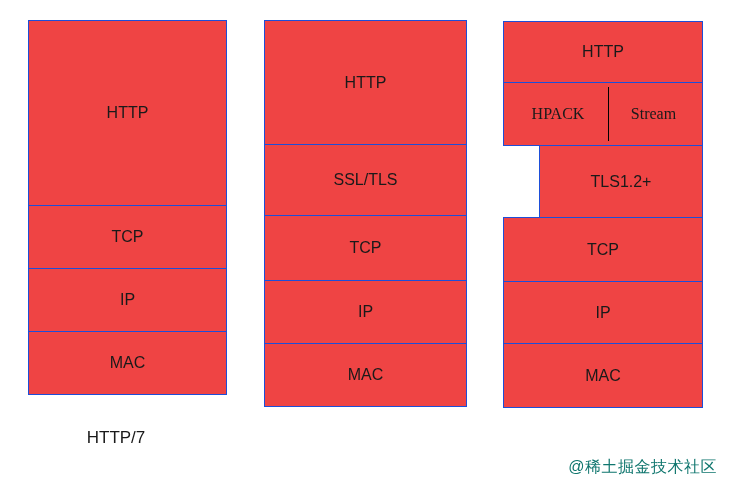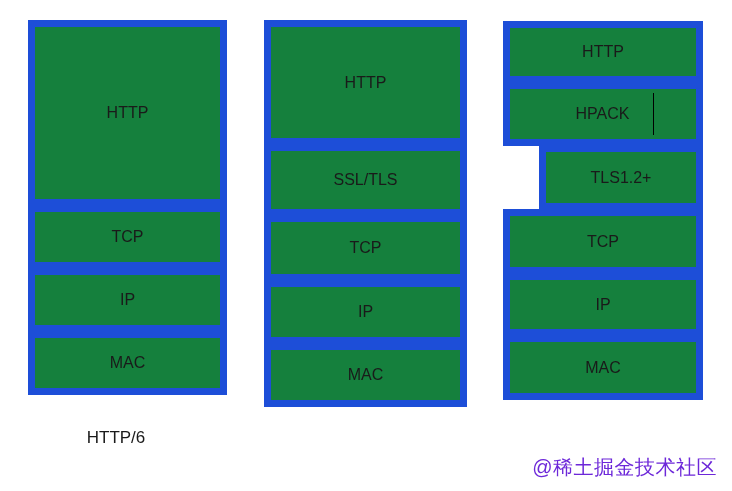--- a/index.html
+++ b/index.html
@@ -16,31 +16,32 @@
     color: #1a1a1a;
     overflow: hidden;
   }
   .stack {
     position: absolute;
     display: flex;
     flex-direction: column;
   }
   .layer {
     box-sizing: border-box;
-    border: 7px solid #1d4ed8;
+    border: 1px solid #1d4ed8;
     margin-top: -1px;
     display: flex;
     align-items: center;
     justify-content: center;
     font-size: 16px;
-    background: #15803d;
+    background: #ef4444;
   }
   .stack .layer:first-child { margin-top: 0; }
   .layer.split {
     padding: 4px;
+    font-family: Liberation Serif, serif;
   }
   .layer.split .cell {
     box-sizing: border-box;
     height: 100%;
     display: flex;
     align-items: center;
     justify-content: center;
     font-size: 16px;
   }
   .layer.split .cell.left {
@@ -55,44 +56,44 @@
     width: 200px;
     text-align: center;
     font-size: 17px;
     line-height: 18px;
     color: #1a1a1a;
   }
   .watermark {
     position: absolute;
     top: 458px;
     right: 15px;
-    font-size: 20px;
+    font-size: 16px;
     line-height: 18px;
-    color: #6d28d9;
+    color: #0f766e;
     letter-spacing: 0.5px;
   }
   
   #stack-http1 { left: 28px;  top: 20px; width: 199px; }
   #stack-https { left: 264px; top: 20px; width: 203px; }
   #stack-http2 { left: 503px; top: 21px; width: 200px; }
 
   #stack-http1 .l0 { height: 186px; }
   #stack-http1 .l1 { height: 64px; }
   #stack-http1 .l2 { height: 64px; }
   #stack-http1 .l3 { height: 64px; }
 
   #stack-https .l0 { height: 125px; }
   #stack-https .l1 { height: 72px; }
   #stack-https .l2 { height: 66px; }
   #stack-https .l3 { height: 64px; }
   #stack-https .l4 { height: 64px; }
 
   #stack-http2 .l0 { height: 62px; }
   #stack-http2 .l1 { height: 64px; display: flex; flex-direction: row; }
-  #stack-http2 .l2 { height: 65px; margin-left: 36px; }
+  #stack-http2 .l2 { height: 73px; margin-left: 36px; }
   #stack-http2 .l3 { height: 65px; }
   #stack-http2 .l4 { height: 63px; }
   #stack-http2 .l5 { height: 65px; }
 
   #label-http1 { left: 16px;  top: 429px; }
   #label-https { left: 269px; top: 429px; }
   #label-http2 { left: 506px; top: 429px; }
 </style>
 </head>
 <body>
@@ -111,24 +112,25 @@
     <div class="layer l1">SSL/TLS</div>
     <div class="layer l2">TCP</div>
     <div class="layer l3">IP</div>
     <div class="layer l4">MAC</div>
   </div>
 
   <div class="stack" id="stack-http2">
     <div class="layer l0">HTTP</div>
     <div class="layer l1 split">
       <div class="cell left">HPACK</div>
+      <div class="cell right">Stream</div>
     </div>
     <div class="layer l2">TLS1.2+</div>
     <div class="layer l3">TCP</div>
     <div class="layer l4">IP</div>
     <div class="layer l5">MAC</div>
   </div>
 
-  <div class="stack-label" id="label-http1">HTTP/6</div>
+  <div class="stack-label" id="label-http1">HTTP/7</div>
 
   <div class="watermark">@稀土掘金技术社区</div>
 
 </div>
 
 </body></html>

